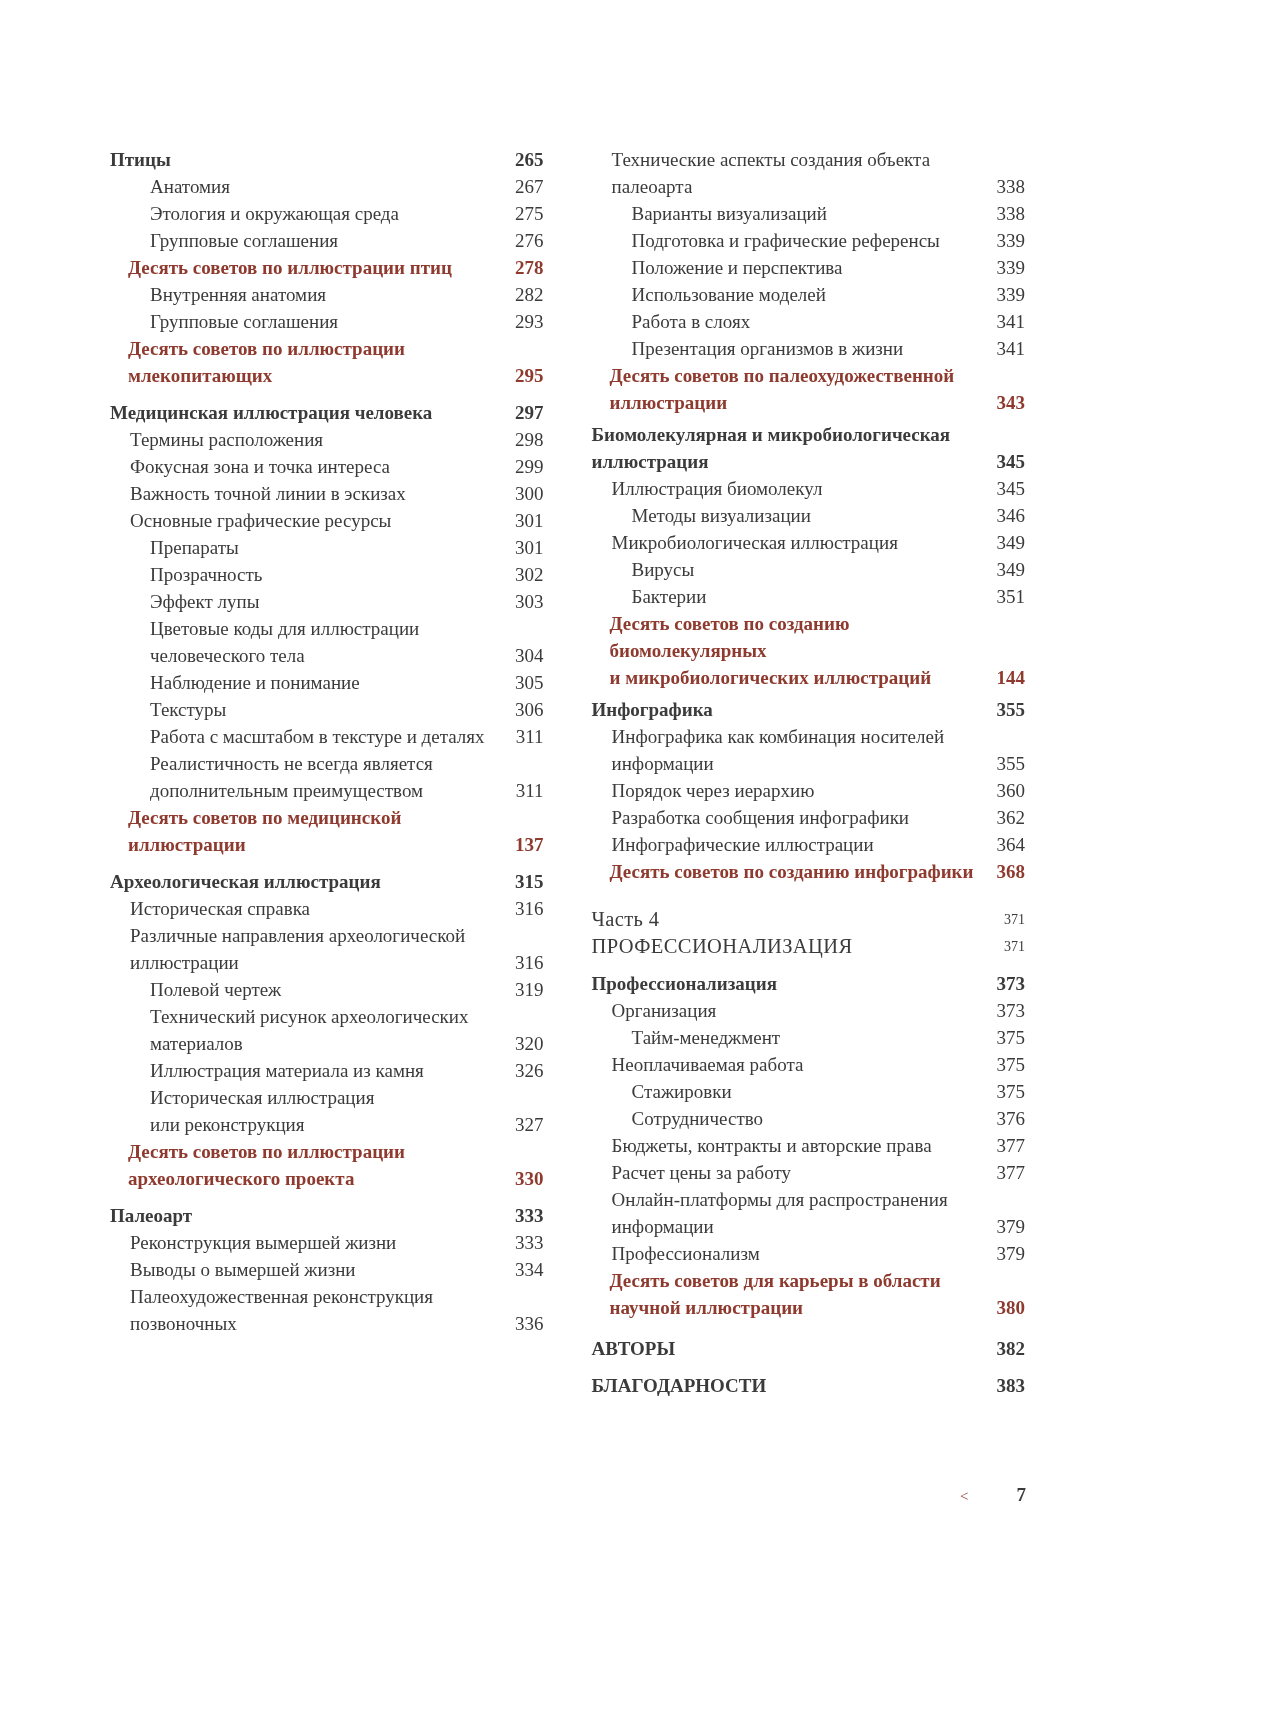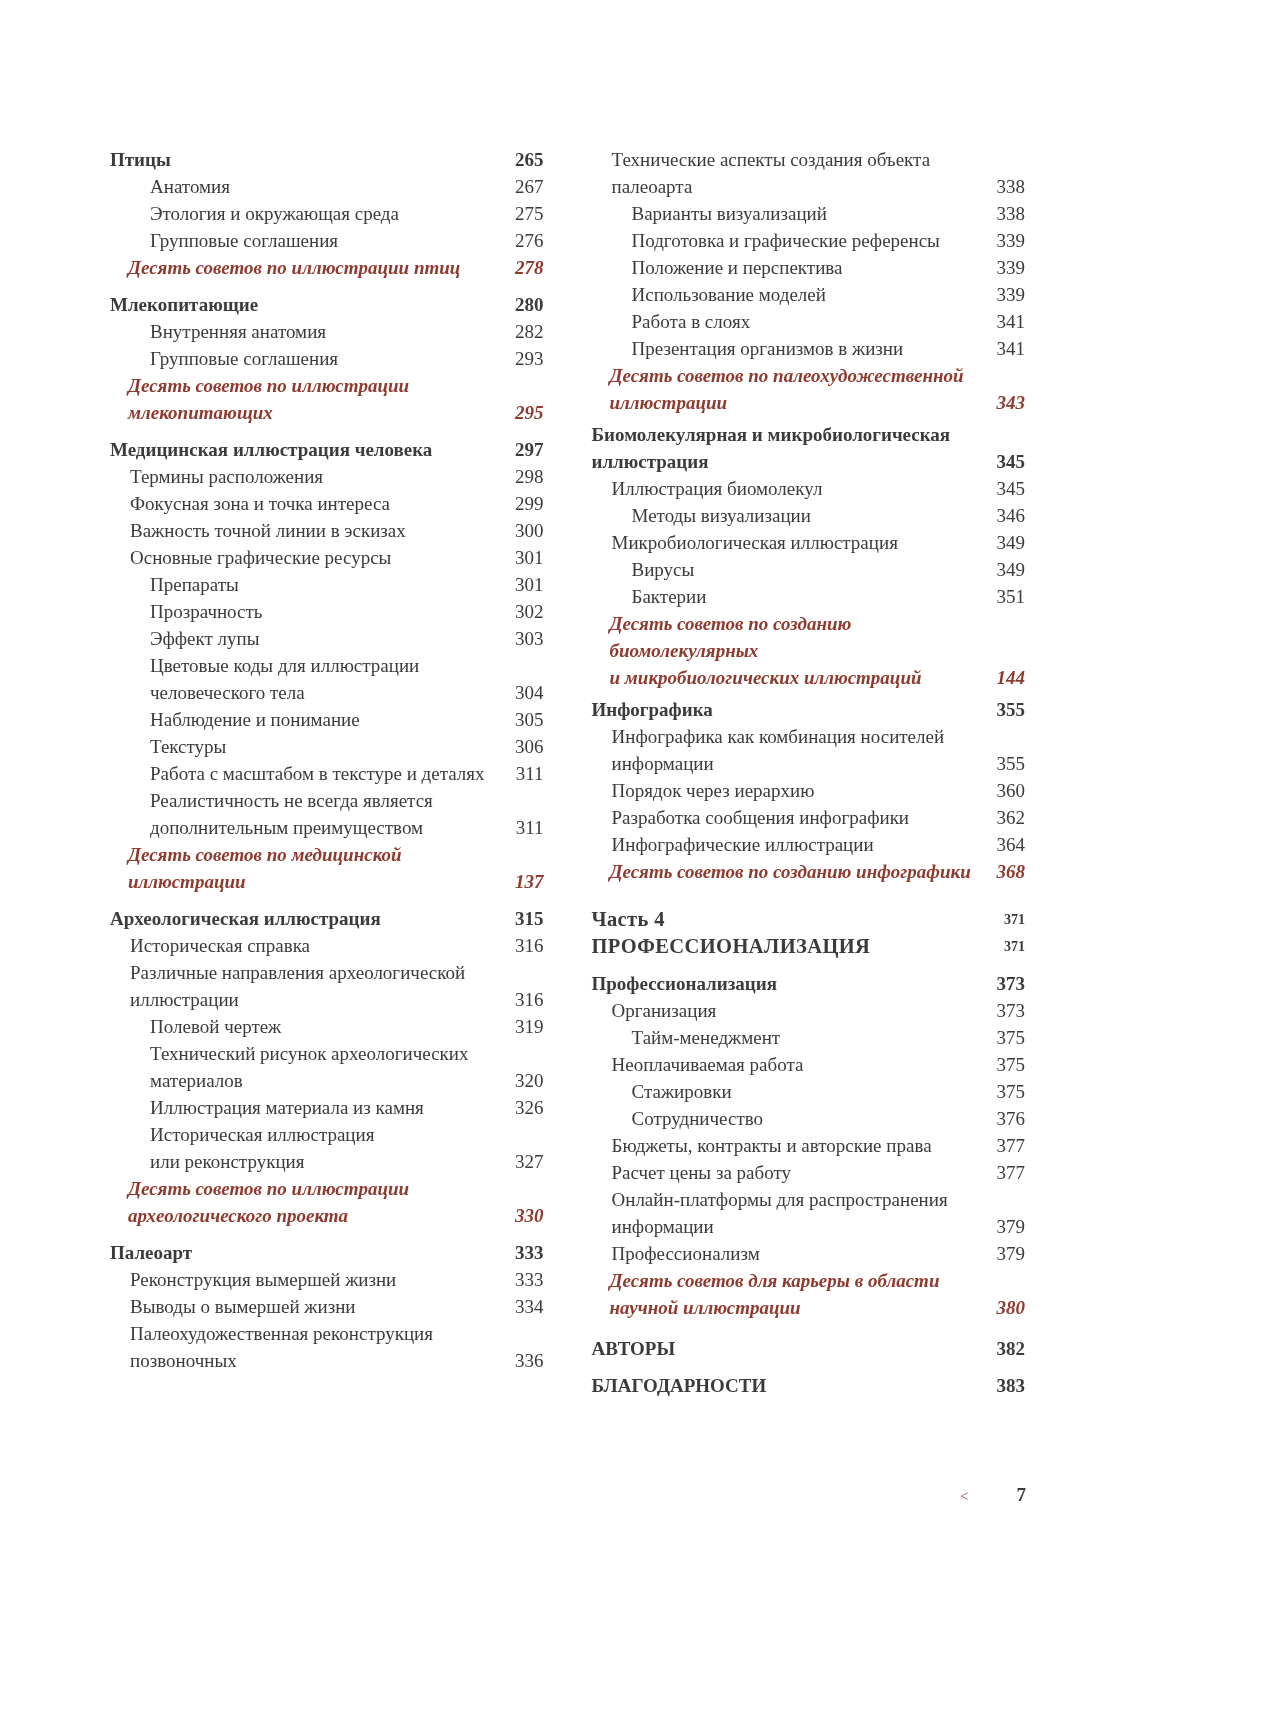--- a/index.html
+++ b/index.html
@@ -47,23 +47,23 @@
     padding-right:10px;
   }
   .row .page-num{
     white-space:nowrap;
   }
   
   .chapter{font-weight:700;}
   .section .title{padding-left:20px;}
   .subsection{}
   .subsection .title{padding-left:40px;}
-  .tip{font-style:italic;font-weight:700;color:var(--accent);justify-content:space-between;}
+  .tip{font-weight:700;color:var(--accent);justify-content:space-between;}
   .tip .title{padding-left:18px;padding-right:8px;}
-  .part{font-weight:700;font-size:20.5px;letter-spacing:0.4px;}
+  .part{font-weight:400;font-size:20.5px;letter-spacing:0.4px;}
   .part .page-num{font-size:14px;letter-spacing:0;}
   
   .gap-xs{margin-top:5px;}
   .gap-sm{margin-top:10px;}
   .gap-md{margin-top:14px;justify-content:center;}
   .gap-lg{margin-top:21px;}
   
   .footer{
     position:absolute;
     top:1484px;
@@ -103,24 +103,20 @@
           <span class="page-num">275</span>
         </div>
         <div class="row subsection">
           <span class="title">Групповые соглашения</span>
           <span class="page-num">276</span>
         </div>
         <div class="row tip">
           <span class="title">Десять советов по иллюстрации птиц</span>
           <span class="page-num">278</span>
         </div>
-        <div class="row chapter gap-sm">
-          <span class="title">Млекопитающие</span>
-          <span class="page-num">280</span>
-        </div>
         <div class="row subsection">
           <span class="title">Внутренняя анатомия</span>
           <span class="page-num">282</span>
         </div>
         <div class="row subsection">
           <span class="title">Групповые соглашения</span>
           <span class="page-num">293</span>
         </div>
         <div class="row tip">
           <span class="title">Десять советов по иллюстрации

